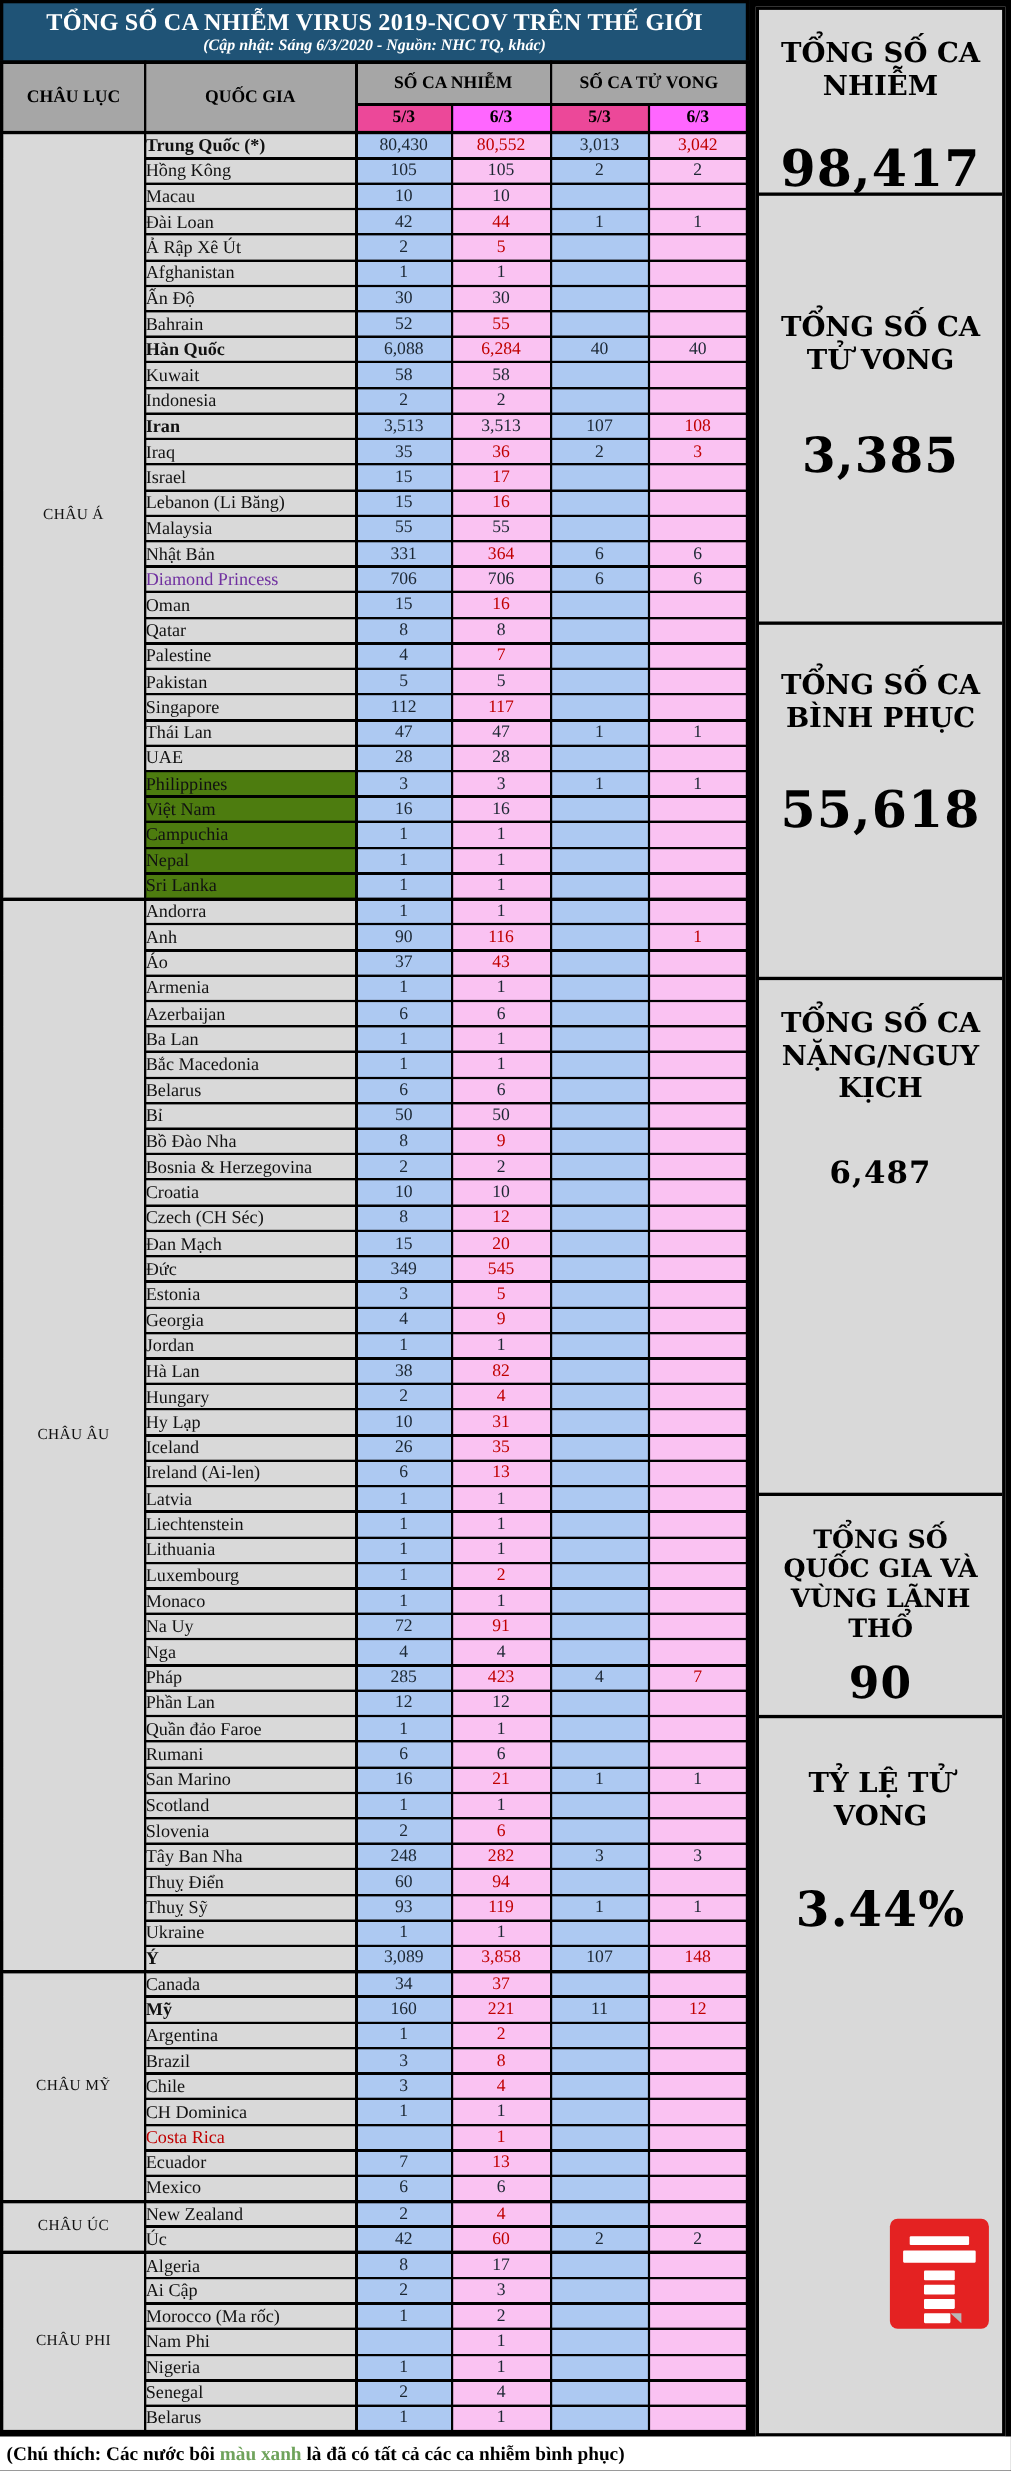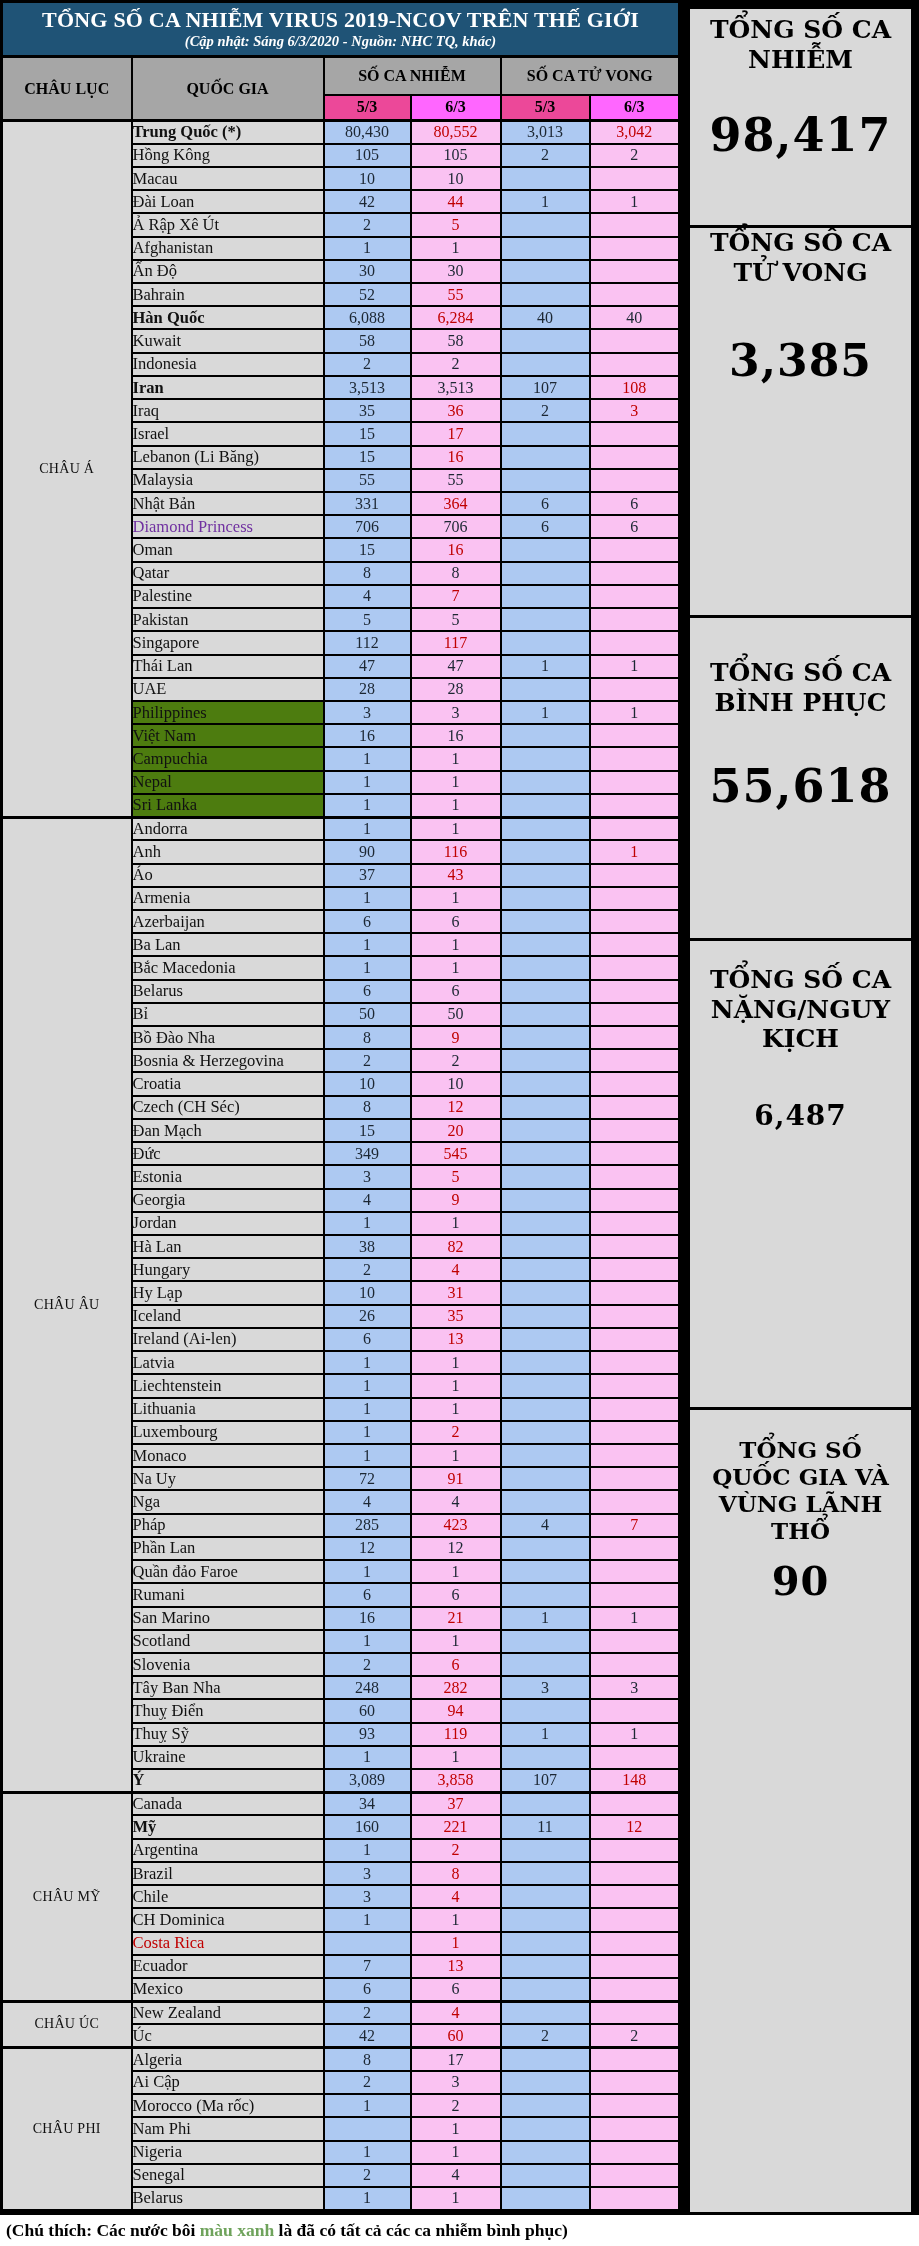--- a/index.html
+++ b/index.html
@@ -49,22 +49,22 @@
   }
   .panel:first-child{border-top:none;}
   .panel .plabel{
     font-family:"DejaVu Serif","Liberation Serif",serif;font-weight:bold;color:#000;
     text-align:center;line-height:1.18;max-width:205px;
   }
   .panel .pvalue{
     font-family:"DejaVu Serif","Liberation Serif",serif;font-weight:bold;color:#000;
     text-align:center;letter-spacing:1px;
   }
-  .p1{height:216px;padding-top:6px;}  .p1 .plabel{font-size:25px;} .p1 .pvalue{font-size:46px;margin-top:34px;}
-  .p2{height:390px;} .p2 .plabel{font-size:25px;} .p2 .pvalue{font-size:44px;margin-top:48px;}
+  .p1{height:166px;padding-top:24px;}  .p1 .plabel{font-size:25px;} .p1 .pvalue{font-size:46px;margin-top:34px;}
+  .p2{height:390px;padding-top:104px;} .p2 .plabel{font-size:25px;} .p2 .pvalue{font-size:44px;margin-top:48px;}
   .p3{height:323px;padding-top:40px;}  .p3 .plabel{font-size:25px;} .p3 .pvalue{font-size:46px;margin-top:42px;}
   .p4{height:469px;padding-top:24px;}  .p4 .plabel{font-size:25px;} .p4 .pvalue{font-size:28px;margin-top:45px;}
   .p5{height:202px;padding-top:26px;}  .p5 .plabel{font-size:23px;} .p5 .pvalue{font-size:40px;margin-top:12px;}
   .p6{height:570px;padding-top:44px;}  .p6 .plabel{font-size:25px;} .p6 .pvalue{font-size:44px;margin-top:46px;}
   
   .logo{position:absolute;right:12px;bottom:12px;width:90px;height:100px;background:#E42222;border-radius:7px;}
   .logo .bar{position:absolute;background:#fff;border-radius:1px;}
   .logo .b1{left:18px;right:18px;top:16px;height:8px;}
   .logo .b2{left:12px;right:12px;top:29px;height:11px;}
   .logo .s1{left:31px;width:28px;top:47px;height:9px;}
@@ -769,17 +769,30 @@
     <div class="pvalue">55,618</div>
   </div>
   <div class="panel p4">
     <div class="plabel">TỔNG SỐ CA NẶNG/NGUY KỊCH</div>
     <div class="pvalue">6,487</div>
   </div>
   <div class="panel p5">
     <div class="plabel">TỔNG SỐ QUỐC GIA VÀ VÙNG LÃNH THỔ</div>
     <div class="pvalue">90</div>
   </div>
+  <div class="panel p6">
+    <div class="plabel">TỶ LỆ TỬ VONG</div>
+    <div class="pvalue">3.44%</div>
+    <div class="logo">
+      <div class="bar b1"></div>
+        <div class="bar b2"></div>
+      <div class="bar s1"></div>
+        <div class="bar s2"></div>
+      <div class="bar s3"></div>
+        <div class="bar s4"></div>
+      <div class="fold"></div>
+    </div>
+  </div>
 </div>
 
 <div class="footnote">
   <span>(Chú thích: Các nước bôi </span><span class="greenword">màu xanh</span><span> là đã có tất cả các ca nhiễm bình phục)</span>
 </div>
 
 </body></html>

